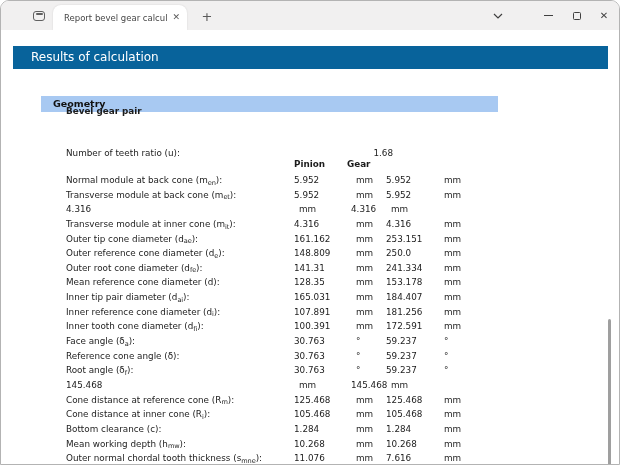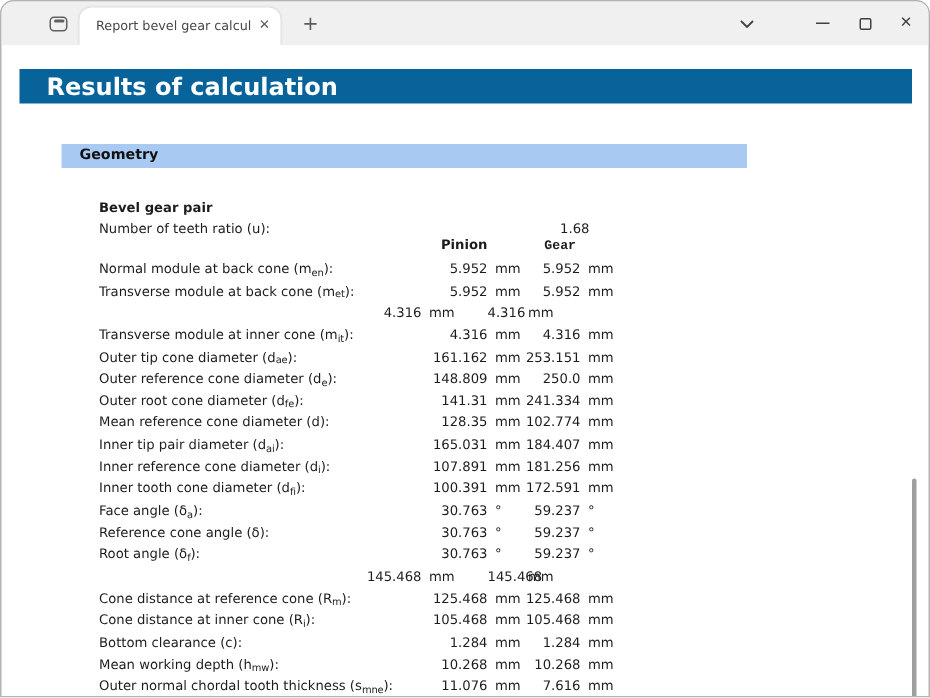--- a/index.html
+++ b/index.html
@@ -60,43 +60,43 @@
   .min-glyph{width:9px;height:0;border-top:1.2px solid #404040;}
   .max-glyph{width:8px;height:8px;border:1.2px solid #404040;border-radius:1.5px;}
   
   .content{
     position:absolute;top:29px;left:1px;right:1px;bottom:0;background:#fff;
     color:#1c1c1c;
   }
   .title-bar{
     position:absolute;left:11px;top:16px;width:595px;height:23px;
     background:var(--header-bg);color:#fff;
-    font-size:16px;font-weight:bold;line-height:23px;padding-left:18px;
+    font-size:12px;font-weight:normal;line-height:23px;padding-left:18px;
   }
   .section-bar{
     position:absolute;left:39px;top:66px;width:457px;height:16px;
     background:var(--section-bg);color:#111;
     font-size:9.5px;font-weight:bold;line-height:16px;padding-left:12px;
   }
   .group-title{
-    position:absolute;left:64px;top:104px;font-size:8.8px;font-weight:bold;
+    position:absolute;left:64px;top:76px;font-size:8.8px;font-weight:bold;
   }
   .grid5{
     display:grid;grid-template-columns:215px 44px 22px 40px 20px;width:341px;
     font-size:8.8px;
   }
   .ratio-row{position:absolute;left:64px;top:118px;}
   .ratio-value{grid-column:2 / 6;text-align:right;padding-right:14px;}
   .table-head{position:absolute;left:64px;top:127px;font-weight:bold;line-height:14.65px;}
   .th-pinion{grid-column:2;text-align:right;}
-  .th-gear{grid-column:4;text-align:right;padding-right:3px;font-family:Liberation Mono, monospace;}
+  .th-gear{grid-column:4;text-align:left;padding-right:3px;}
   .table-body{position:absolute;left:64px;top:143px;}
-  .trow{line-height:14.65px;height:14.65px;}
+  .trow{line-height:14.65px;height:14.65px;gap:13px;}
   .lbl{white-space:nowrap;overflow:visible;}
-  .val{text-align:right;white-space:nowrap;}
+  .val{text-align:left;white-space:nowrap;}
   .unit{padding-left:5px;white-space:nowrap;}
   .sb{font-size:6.6px;position:relative;top:1.6px;letter-spacing:-0.1px;}
   .scroll-thumb{
     position:absolute;left:606px;top:289px;width:3px;height:180px;
     background:#9f9f9f;border-radius:2px;cursor:pointer;
   }
 </style>
 </head>
 <body>
 
@@ -199,21 +199,21 @@
     <span class="val">141.31</span>
     <span class="unit">mm</span>
     <span class="val">241.334</span>
     <span class="unit">mm</span>
   </div>
 
   <div class="trow grid5">
     <span class="lbl"><span>Mean reference cone diameter (d):</span><span class="sb"></span><span></span></span>
     <span class="val">128.35</span>
     <span class="unit">mm</span>
-    <span class="val">102.774</span>
+    <span class="val">153.178</span>
     <span class="unit">mm</span>
   </div>
 
   <div class="trow grid5">
     <span class="lbl"><span>Inner tip pair diameter (d</span><span class="sb">ai</span><span>):</span></span>
     <span class="val">165.031</span>
     <span class="unit">mm</span>
     <span class="val">184.407</span>
     <span class="unit">mm</span>
   </div>

